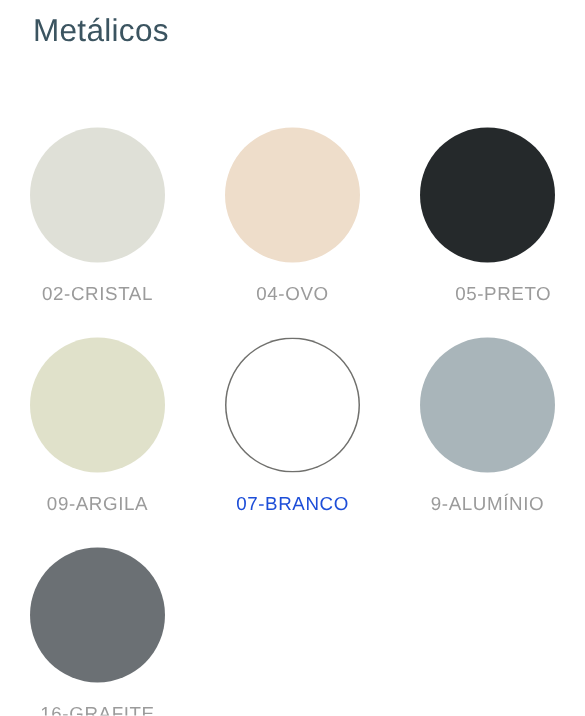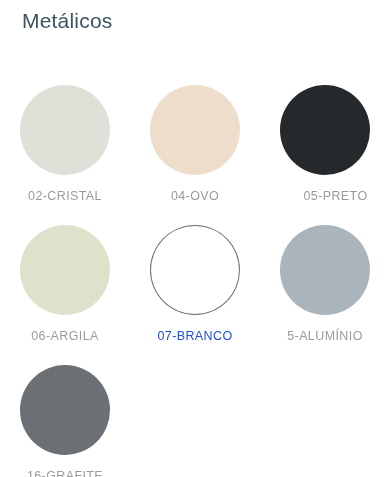--- a/index.html
+++ b/index.html
@@ -94,29 +94,29 @@
       <div class="swatch-cell">
         <div class="swatch-disc" style="background: rgb(238, 221, 202);"></div>
         <div class="swatch-label" style="color: rgb(155, 155, 155);">04-OVO</div>
       </div>
       <div class="swatch-cell">
         <div class="swatch-disc" style="background: rgb(37, 41, 43);"></div>
         <div class="swatch-label" style="color: rgb(155, 155, 155); margin-left: 21px;">05-PRETO</div>
       </div>
       <div class="swatch-cell">
         <div class="swatch-disc" style="background: rgb(224, 225, 202);"></div>
-        <div class="swatch-label" style="color: rgb(155, 155, 155);">06-ARGILA</div>
+        <div class="swatch-label" style="color: rgb(155, 155, 155);">09-ARGILA</div>
       </div>
       <div class="swatch-cell">
         <div class="swatch-disc outlined" style="background: rgb(255, 255, 255); box-shadow: rgb(112, 112, 109) 0px 0px 0px 1px inset;"></div>
         <div class="swatch-label" style="color: #1d4ed8;">07-BRANCO</div>
       </div>
       <div class="swatch-cell">
         <div class="swatch-disc" style="background: rgb(169, 181, 186);"></div>
-        <div class="swatch-label" style="color: rgb(155, 155, 155);">5-ALUMÍNIO</div>
+        <div class="swatch-label" style="color: rgb(155, 155, 155);">9-ALUMÍNIO</div>
       </div>
       <div class="swatch-cell">
         <div class="swatch-disc" style="background: rgb(107, 112, 116);"></div>
         <div class="swatch-label" style="color: rgb(155, 155, 155);">16-GRAFITE</div>
       </div>
     </div>
 
 </div>
 
 </body></html>

